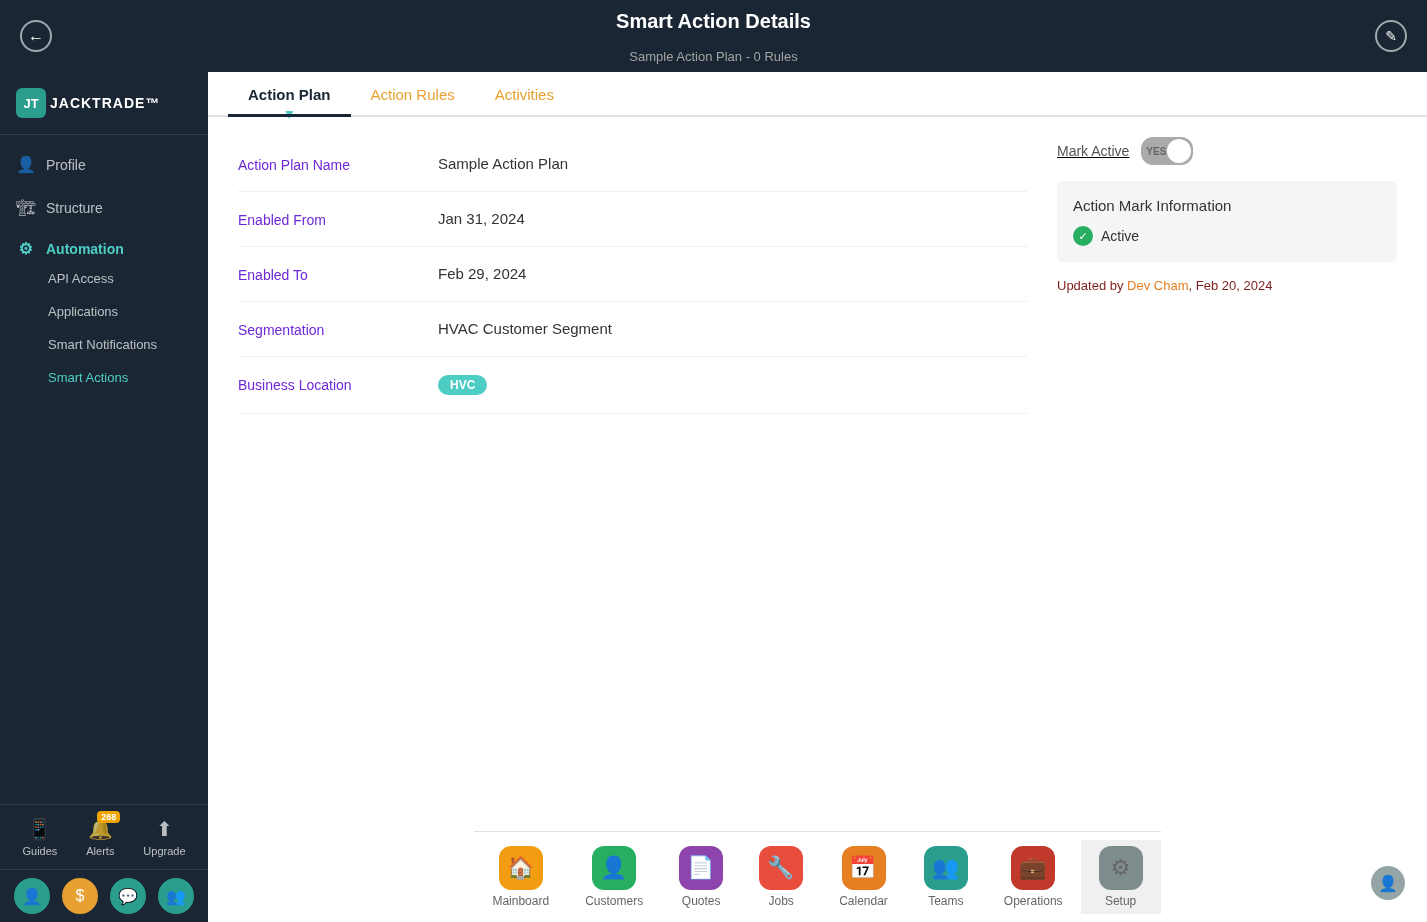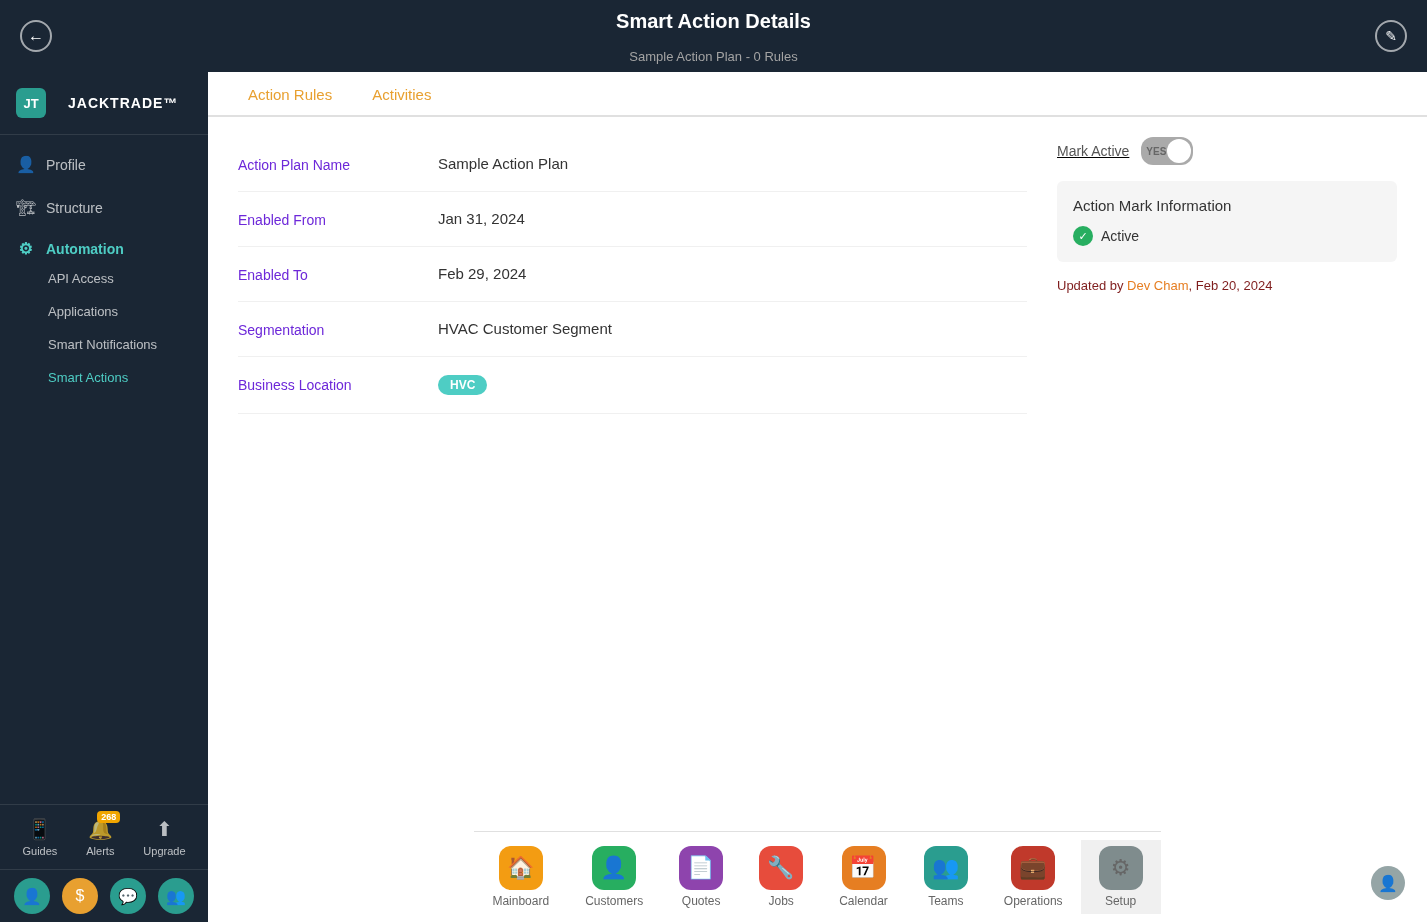--- a/index.html
+++ b/index.html
@@ -37,21 +37,21 @@
     
     .sidebar {
       width: 208px;
       background: #1a2634;
       display: flex;
       flex-direction: column;
       flex-shrink: 0;
     }
     .sidebar-logo {
       padding: 16px;
-      display: flex; align-items: center; gap: 22px;
+      display: flex; align-items: center; gap: 4px;
       border-bottom: 1px solid rgba(255,255,255,0.1);
     }
     .logo-icon {
       width: 30px; height: 30px; background: #2a9d8f; border-radius: 6px;
       display: flex; align-items: center; justify-content: center; color: white; font-weight: bold; font-size: 13px;
     }
     .logo-text { color: white; font-size: 14px; font-weight: 700; letter-spacing: 1px; }
 
     .sidebar-nav { flex: 1; padding-top: 8px; }
     .nav-item {
@@ -274,20 +274,24 @@
       <div class="avatar-icon" style="background:#2a9d8f">👤</div>
       <div class="avatar-icon" style="background:#e8a030">$</div>
       <div class="avatar-icon" style="background:#2a9d8f">💬</div>
       <div class="avatar-icon" style="background:#2a9d8f">👥</div>
     </div>
   </div>
 
   <div class="content-area">
 
     <div class="tabs-bar">
+      <div class="tab active">
+        <span>Action Plan</span>
+        <div class="tab-indicator"></div>
+      </div>
       <div class="tab highlight">
         <span>Action Rules</span>
       </div>
       <div class="tab highlight">
         <span>Activities</span>
       </div>
     </div>
 
     <div class="form-content">
       <div class="form-main">

